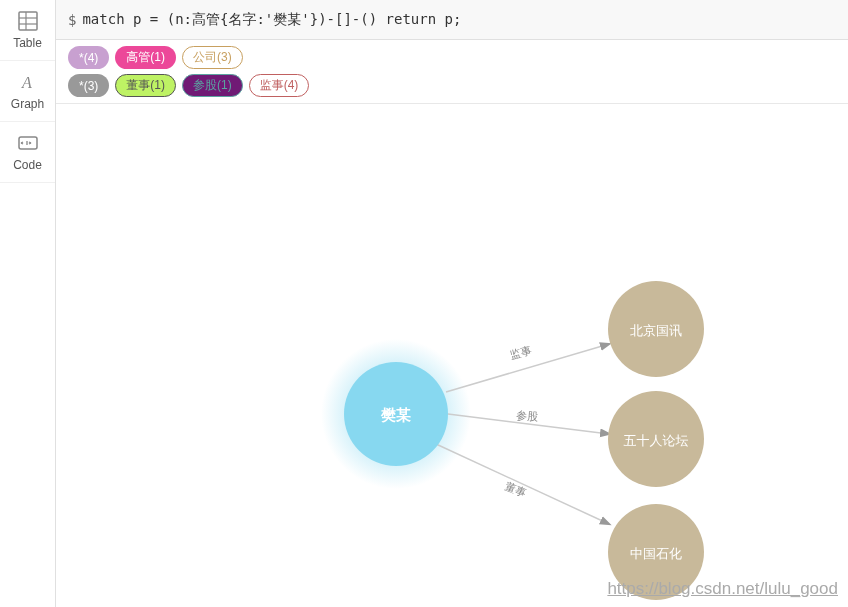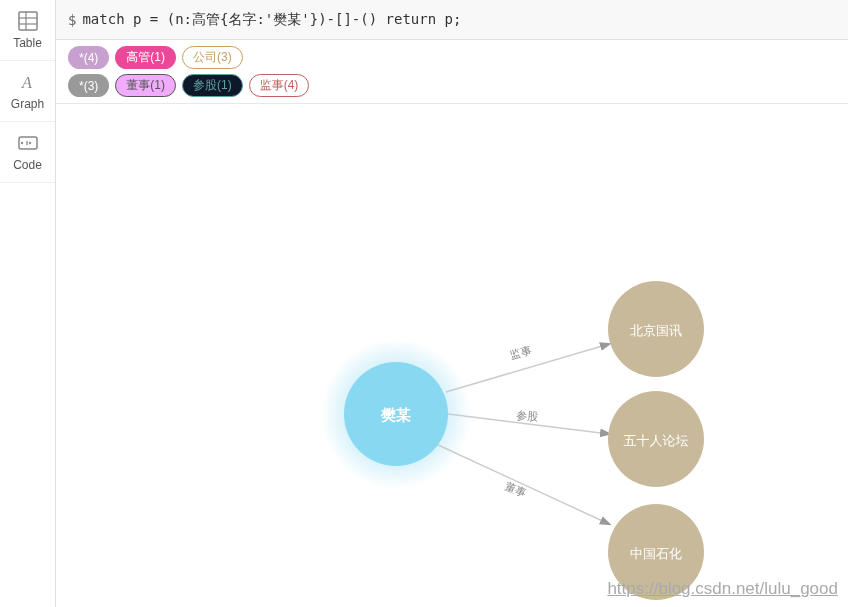--- a/index.html
+++ b/index.html
@@ -75,22 +75,22 @@
       padding: 2px 10px;
       border-radius: 12px;
       font-size: 12px;
       cursor: pointer;
       border: 1px solid transparent;
     }
     .tag-purple { background: #c8a0d0; color: #fff; }
     .tag-blue { background: #ec4899; color: #fff; }
     .tag-yellow-outline { background: #fff; border: 1px solid #c8a060; color: #c8a060; }
     .tag-gray { background: #999; color: #fff; }
-    .tag-dark-outline { background: #f0abfc; border: 1px solid #555; color: #555; }
-    .tag-teal-outline { background: #0f172a; border: 1px solid #5ba3a0; color: #5ba3a0; }
+    .tag-dark-outline { background: #bef264; border: 1px solid #555; color: #555; }
+    .tag-teal-outline { background: #701a75; border: 1px solid #5ba3a0; color: #5ba3a0; }
     .tag-red-outline { background: #fff; border: 1px solid #c06060; color: #c06060; }
 
     
     #graph-area {
       flex: 1;
       position: relative;
       overflow: hidden;
       background: #fff;
     }
 

